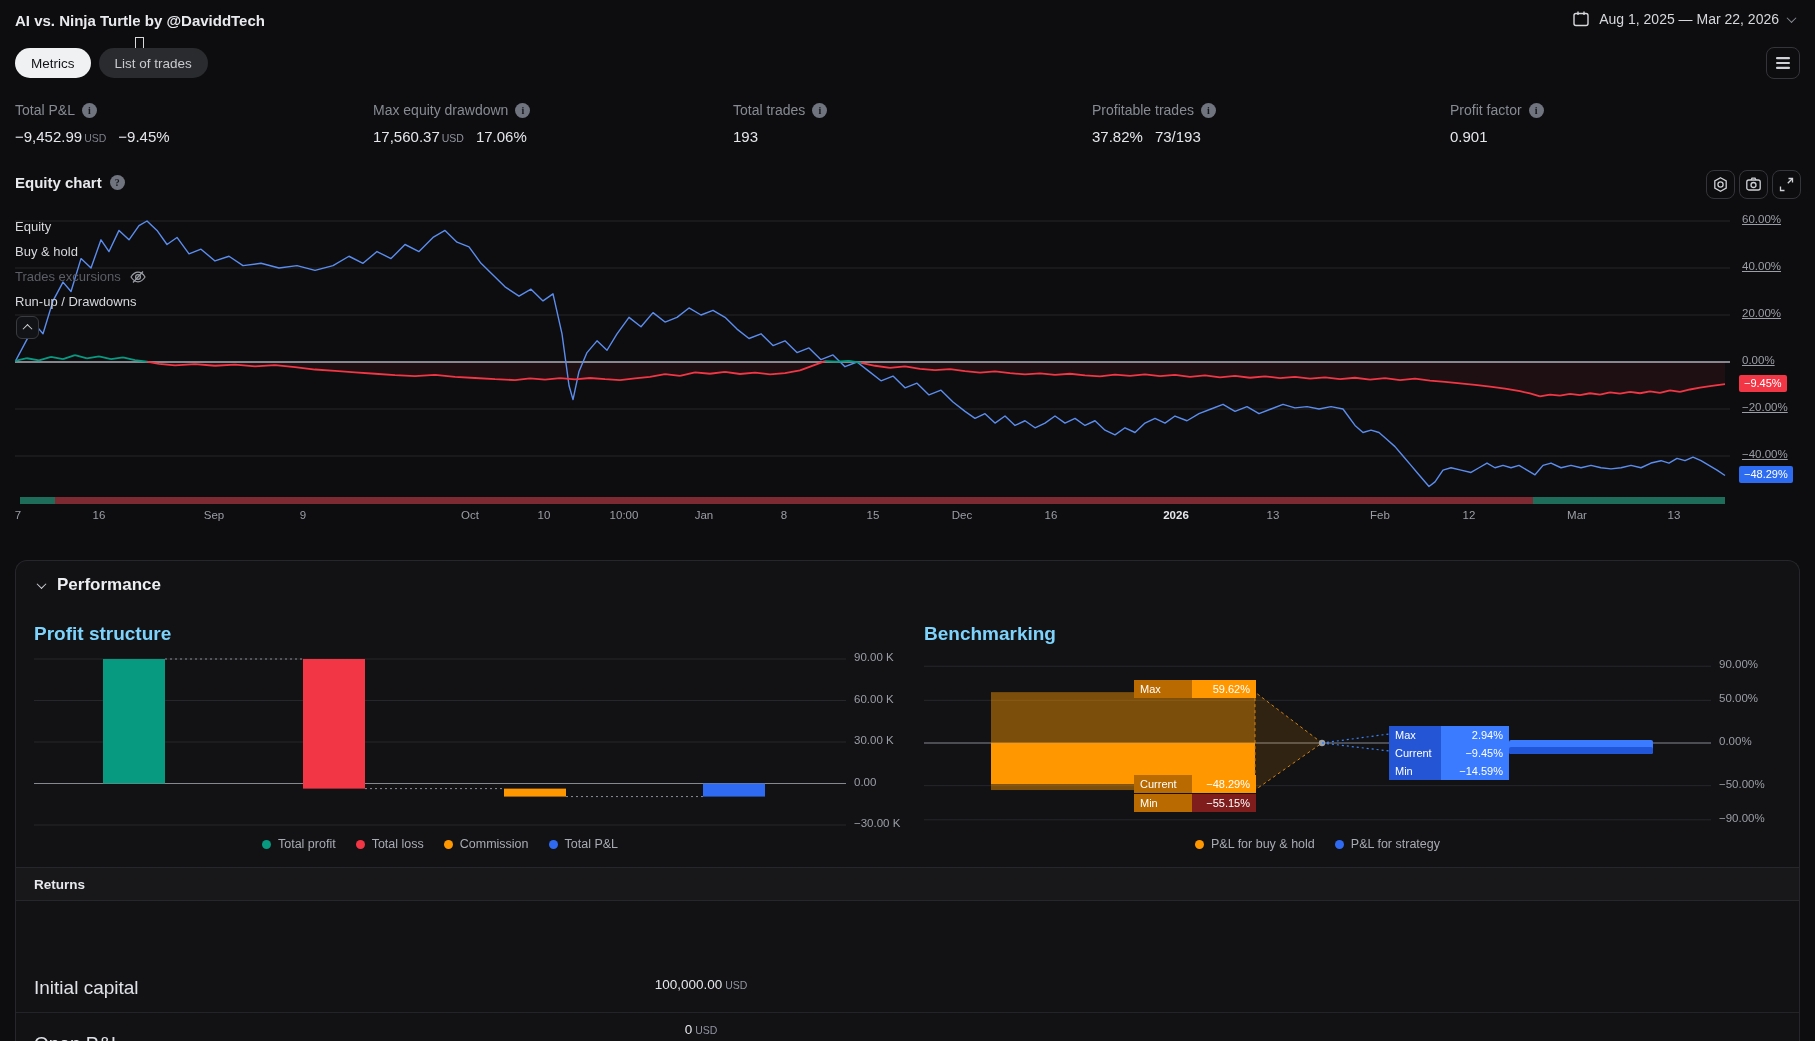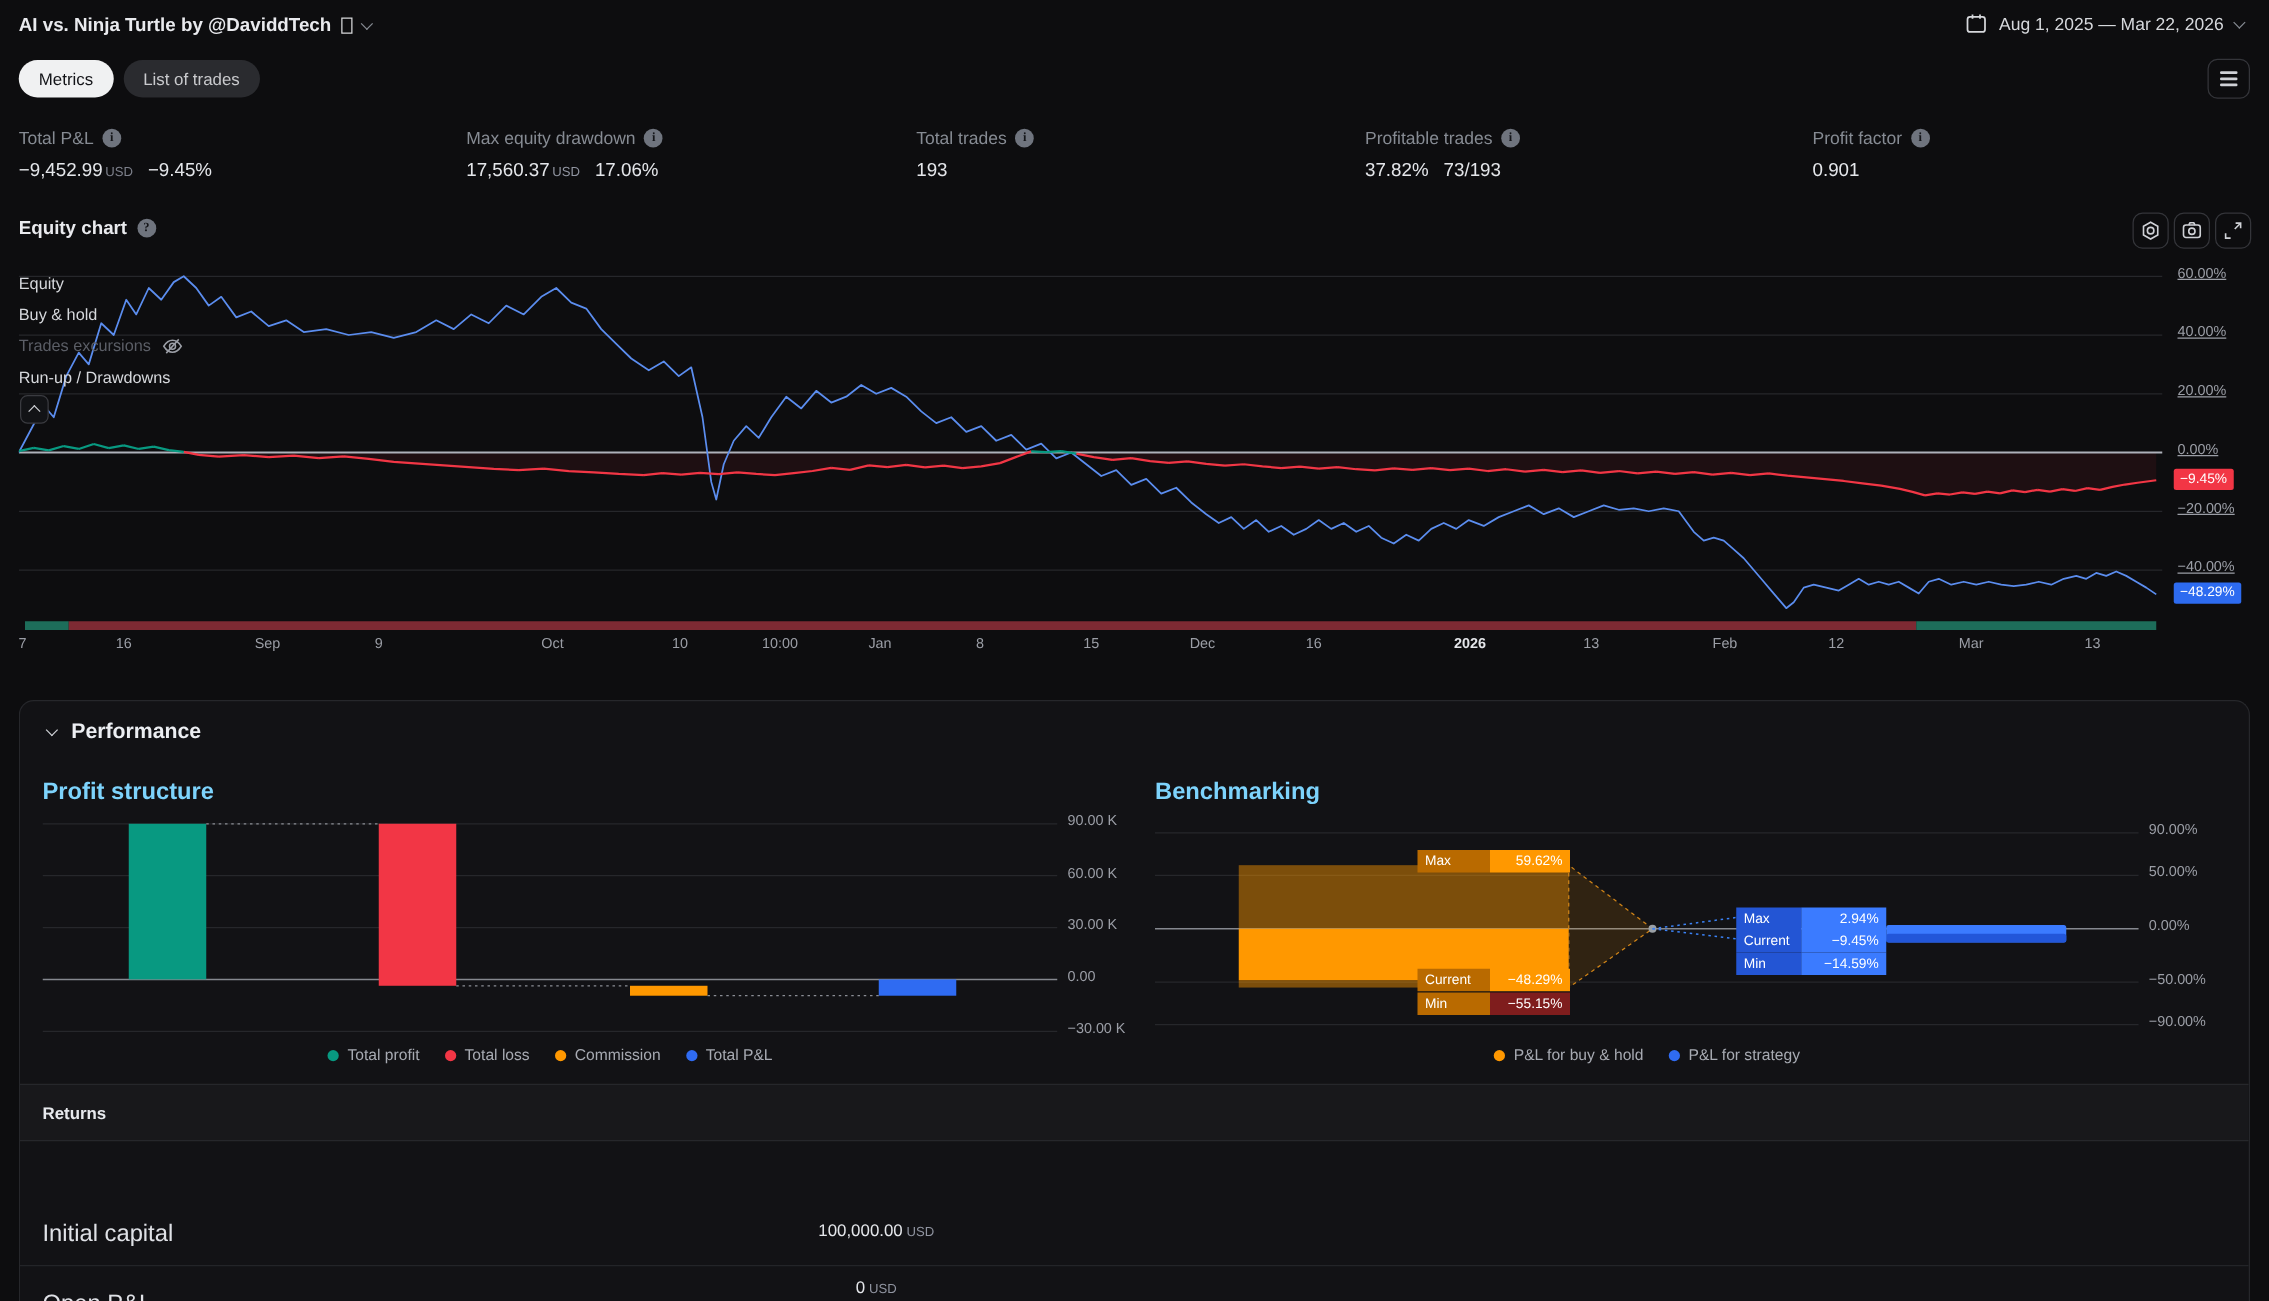--- a/index.html
+++ b/index.html
@@ -7,21 +7,21 @@
   body {
     background:#0d0d0f; color:#e4e6ea;
     font-family:"Liberation Sans", sans-serif;
     position:relative; font-size:13px;
   }
   .abs { position:absolute; }
   .dim { color:#868b93; }
   .neg { color:#f23645; }
 
   
-  .title-row { top:12px; left:15px; display:flex; align-items:center; gap:8px; cursor:pointer; }
+  .title-row { top:12px; left:15px; display:flex; align-items:center; gap:8px; cursor:pointer;flex-direction:column; }
   .title { font-size:15px; font-weight:bold; color:#e9eaee; }
   .tofu { display:inline-block; width:9px; height:13px; border:1.4px solid #d8d9db; }
   .chev { display:inline-block; width:7px; height:7px; border-right:1.6px solid currentColor; border-bottom:1.6px solid currentColor; transform:rotate(45deg) translate(-1px,-1px); }
   .chev.up { transform:rotate(-135deg) translate(-1px,-1px); }
   .date-row { top:10px; right:20px; display:flex; align-items:center; gap:9px; color:#d6d8dc; font-size:14px; cursor:pointer; }
   .iconbtn { border:1px solid #34353a; border-radius:8px; background:transparent; color:#cfd1d6; display:flex; align-items:center; justify-content:center; cursor:pointer; }
   .panelbtn { top:47px; right:15px; width:34px; height:32px; }
 
   
   .tabs { top:48px; left:15px; display:flex; gap:8px; }
@@ -62,21 +62,21 @@
   .legend .li { display:flex; align-items:center; gap:7px; }
   .legend .dot { width:9px; height:9px; border-radius:50%; }
   .chip { position:absolute; display:flex; font-size:11px; color:#fff; }
   .chip .c { display:flex; align-items:center; padding:0 6px; }
   .chip .cl { width:58px; }
   .chip .cv { width:64px; justify-content:flex-end; }
   .chip.blue .cl { width:52px; }
   .chip.blue .cv { width:68px; }
 
   
-  .ret-band { position:absolute; left:0; top:306px; width:100%; height:46px; background:#18181b; border-top:1px solid #26272b; border-bottom:1px solid #26272b; display:flex; align-items:center; padding-left:18px; }
+  .ret-band { position:absolute; left:0; top:306px; width:100%; height:34px; background:#18181b; border-top:1px solid #26272b; border-bottom:1px solid #26272b; display:flex; align-items:center; padding-left:18px; }
   .ret-band .t { font-size:13.5px; font-weight:bold; color:#e7e9ed; }
   .ret-hrow { position:absolute; top:352px; left:0; width:100%; height:44px; border-bottom:1px solid #232428; }
   .cell-metric { position:absolute; left:18px; }
   .ccell { position:absolute; width:300px; text-align:center; }
   .ret-hrow .txt { top:14px; color:#868b93; font-size:13px; position:absolute; }
   .ret-row { position:absolute; left:0; width:100%; }
   .ret-row .m { color:#dfe1e6; font-size:19px; }
   .ret-row .v { color:#e4e6ea; font-size:13.5px; }
   .ret-row .unit { font-size:10.5px; color:#9094a0; margin-left:3px; }
   svg.ic { display:block; }
@@ -226,21 +226,21 @@
   </div>
 <div id="equity-badges">
     <div class="abs badge" style="top: 375.207px; background: rgb(242, 54, 69);">−9.45%</div>
     <div class="abs badge" style="top: 466.481px; background: rgb(45, 107, 240);">−48.29%</div>
   </div>
 <div id="equity-xaxis">
     <div class="abs xtick" style="left: -6px;">7</div>
     <div class="abs xtick" style="left: 75px;">16</div>
     <div class="abs xtick" style="left: 190px;">Sep</div>
     <div class="abs xtick" style="left: 279px;">9</div>
-    <div class="abs xtick" style="left: 418px;">Oct</div>
+    <div class="abs xtick" style="left: 431px; text-align: right;">Oct</div>
     <div class="abs xtick" style="left: 520px;">10</div>
     <div class="abs xtick" style="left: 600px;">10:00</div>
     <div class="abs xtick" style="left: 680px;">Jan</div>
     <div class="abs xtick" style="left: 760px;">8</div>
     <div class="abs xtick" style="left: 849px;">15</div>
     <div class="abs xtick" style="left: 938px;">Dec</div>
     <div class="abs xtick" style="left: 1027px;">16</div>
     <div class="abs xtick bold" style="left: 1152px;">2026</div>
     <div class="abs xtick" style="left: 1249px;">13</div>
     <div class="abs xtick" style="left: 1356px;">Feb</div>

